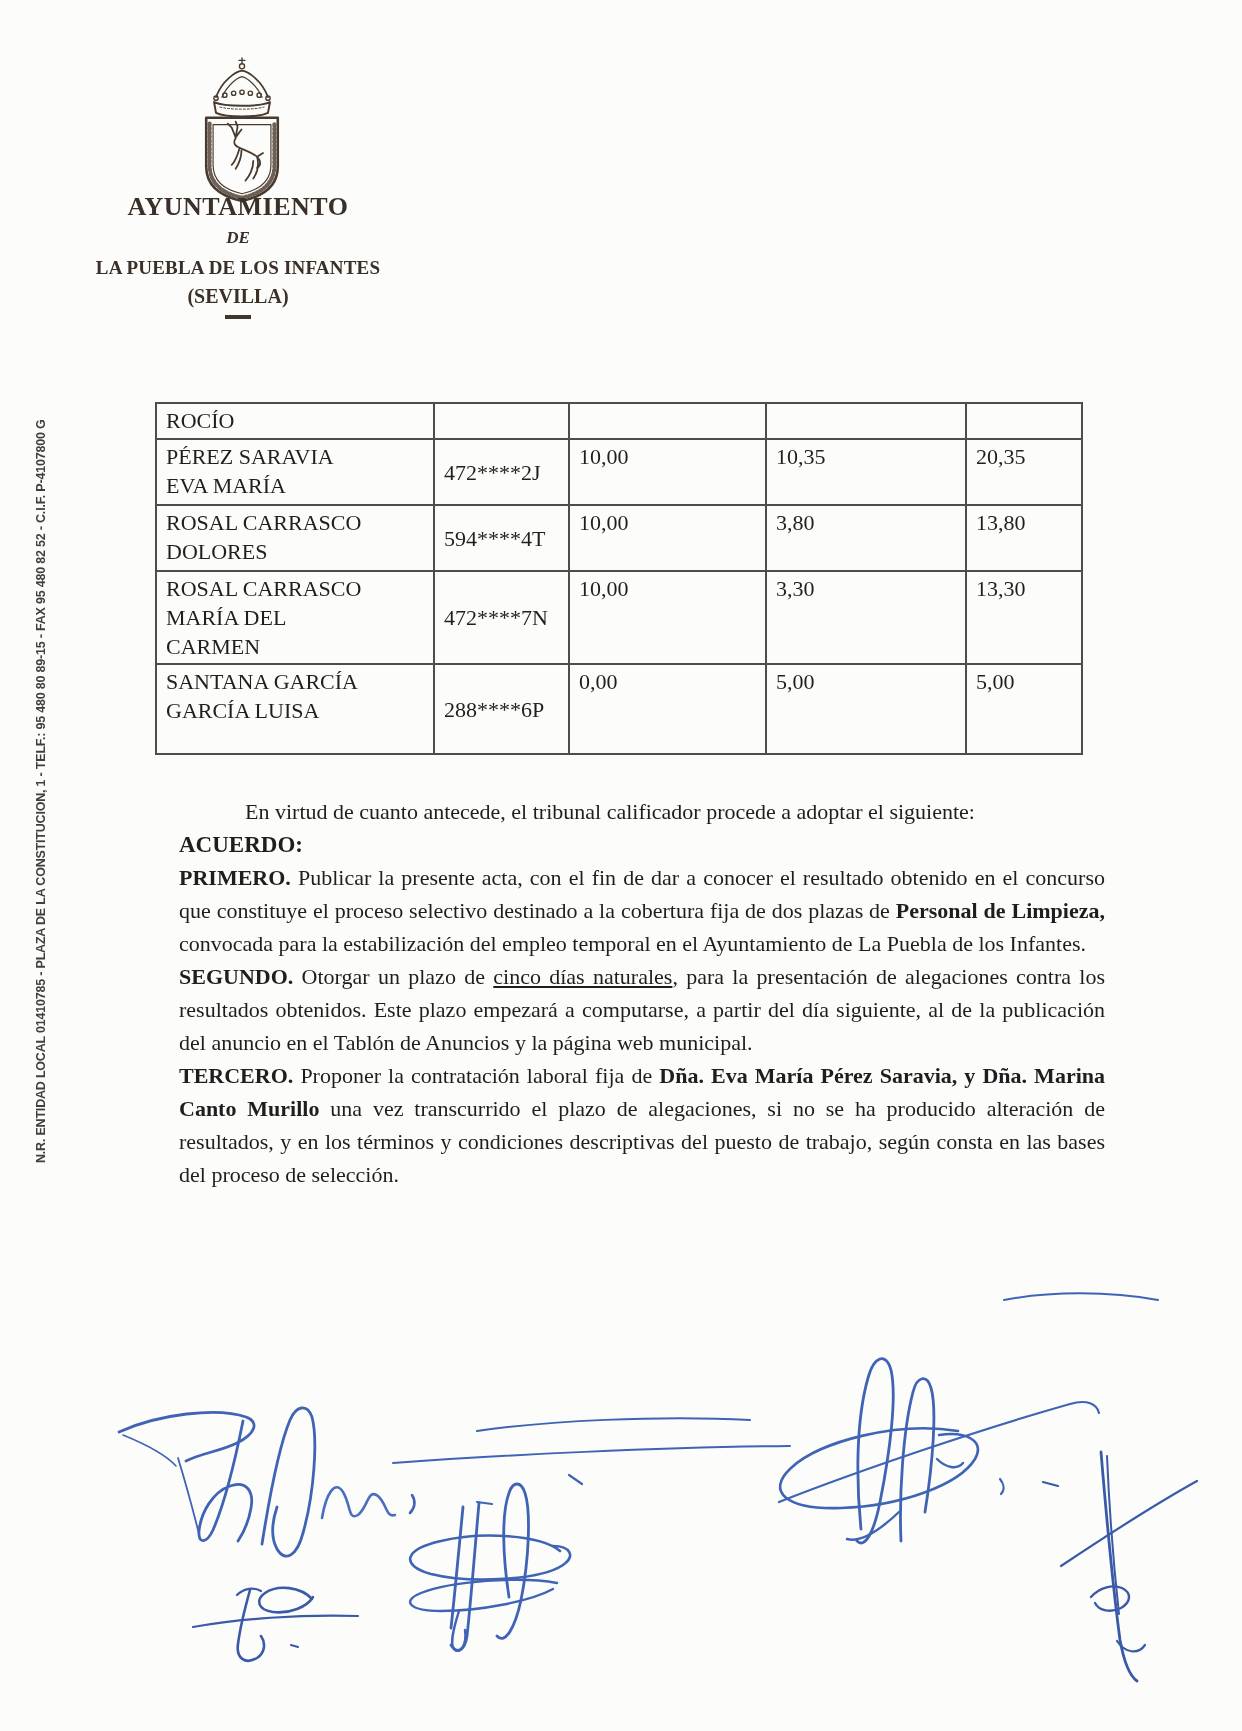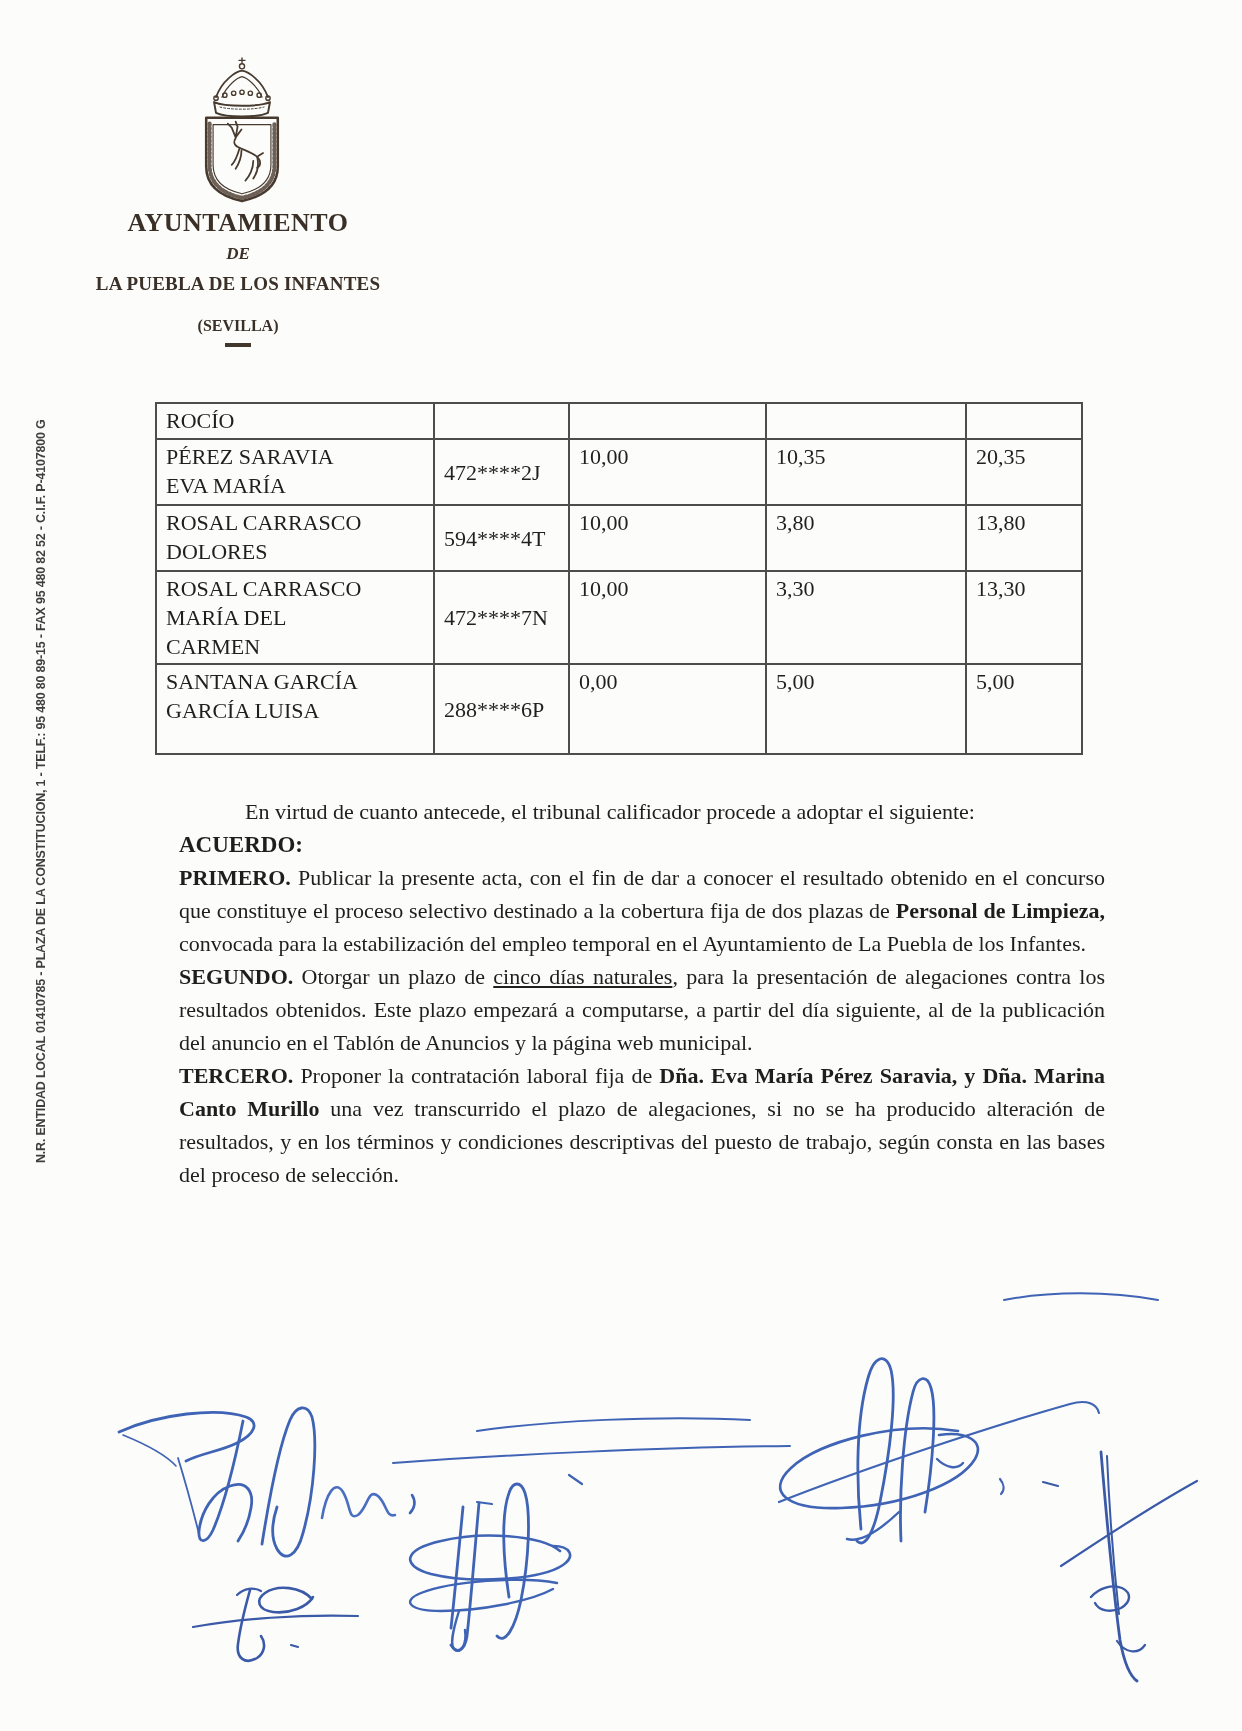--- a/index.html
+++ b/index.html
@@ -13,27 +13,27 @@
   .side-text{
     position:absolute;left:34px;top:1163px;
     transform-origin:0 0;transform:rotate(-90deg);
     white-space:nowrap;
     font-family:"Liberation Sans","DejaVu Sans",sans-serif;
     font-weight:bold;font-size:12.5px;letter-spacing:-0.2px;color:#3f3f3f;
   }
   
   .crest{position:absolute;left:168px;top:55px;width:148px;height:152px;}
   .header-block{
-    position:absolute;left:55px;top:210px;width:366px;text-align:center;
+    position:absolute;left:55px;top:194px;width:366px;text-align:center;
     color:#3a3027;font-weight:bold;line-height:1;
   }
   .org-1{font-size:26px;letter-spacing:0.5px;}
   .org-2{font-size:17px;margin-top:9px;font-style:italic;}
   .org-3{font-size:19px;margin-top:12px;letter-spacing:0.2px;}
-  .org-4{font-size:16px;margin-top:25px;}
+  .org-4{font-size:20px;margin-top:9px;}
   .org-rule{width:26px;height:4px;background:#41372d;margin:9px auto 0;}
   
   .doc-table{
     position:absolute;left:155px;top:402px;width:926px;
     border-collapse:collapse;table-layout:fixed;
     font-size:22px;line-height:29px;color:#1f1f1f;
   }
   .doc-table td{
     border:2px solid #4d4d4d;
     padding:2px 6px 2px 9px;

